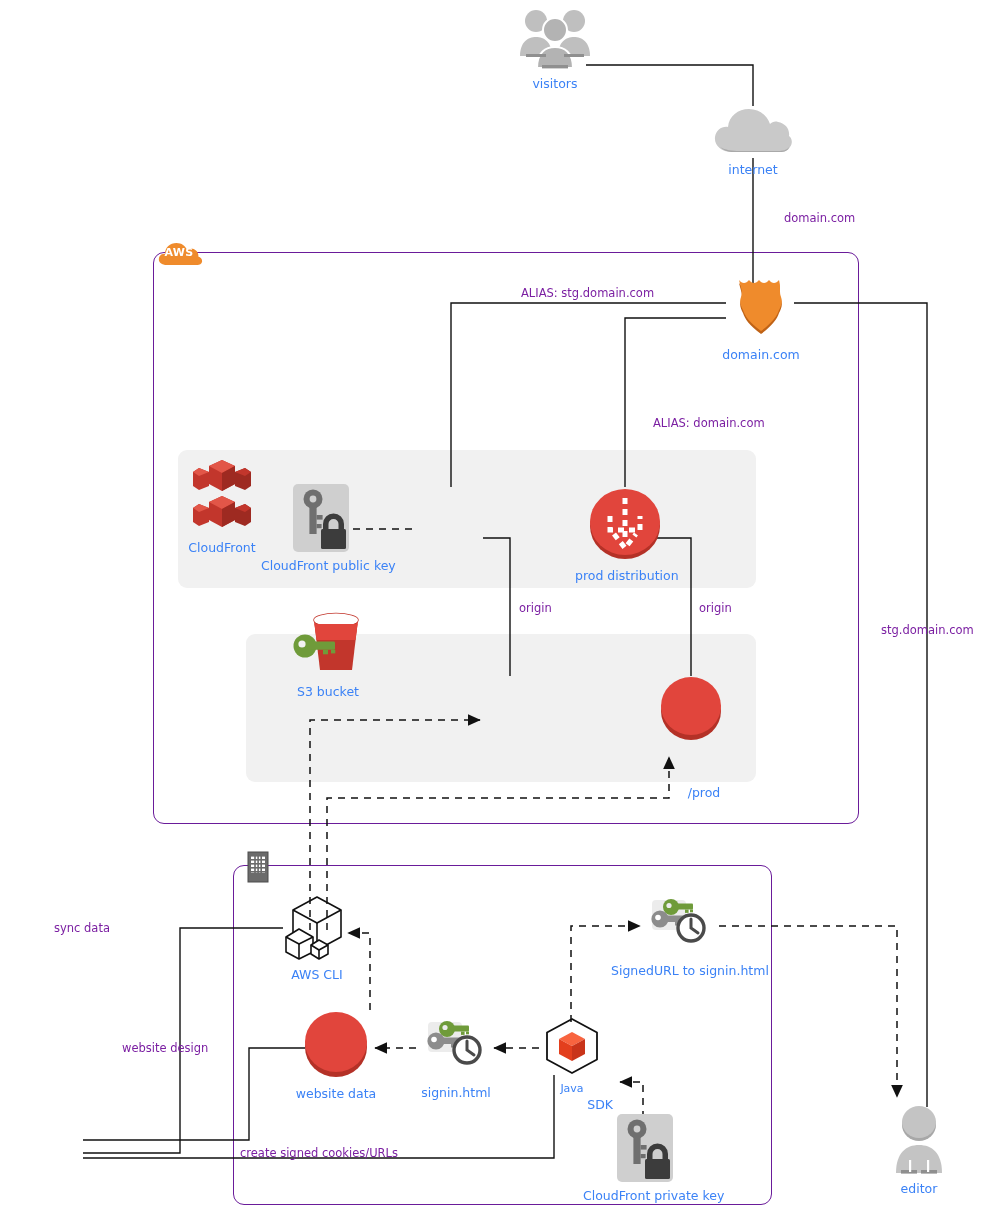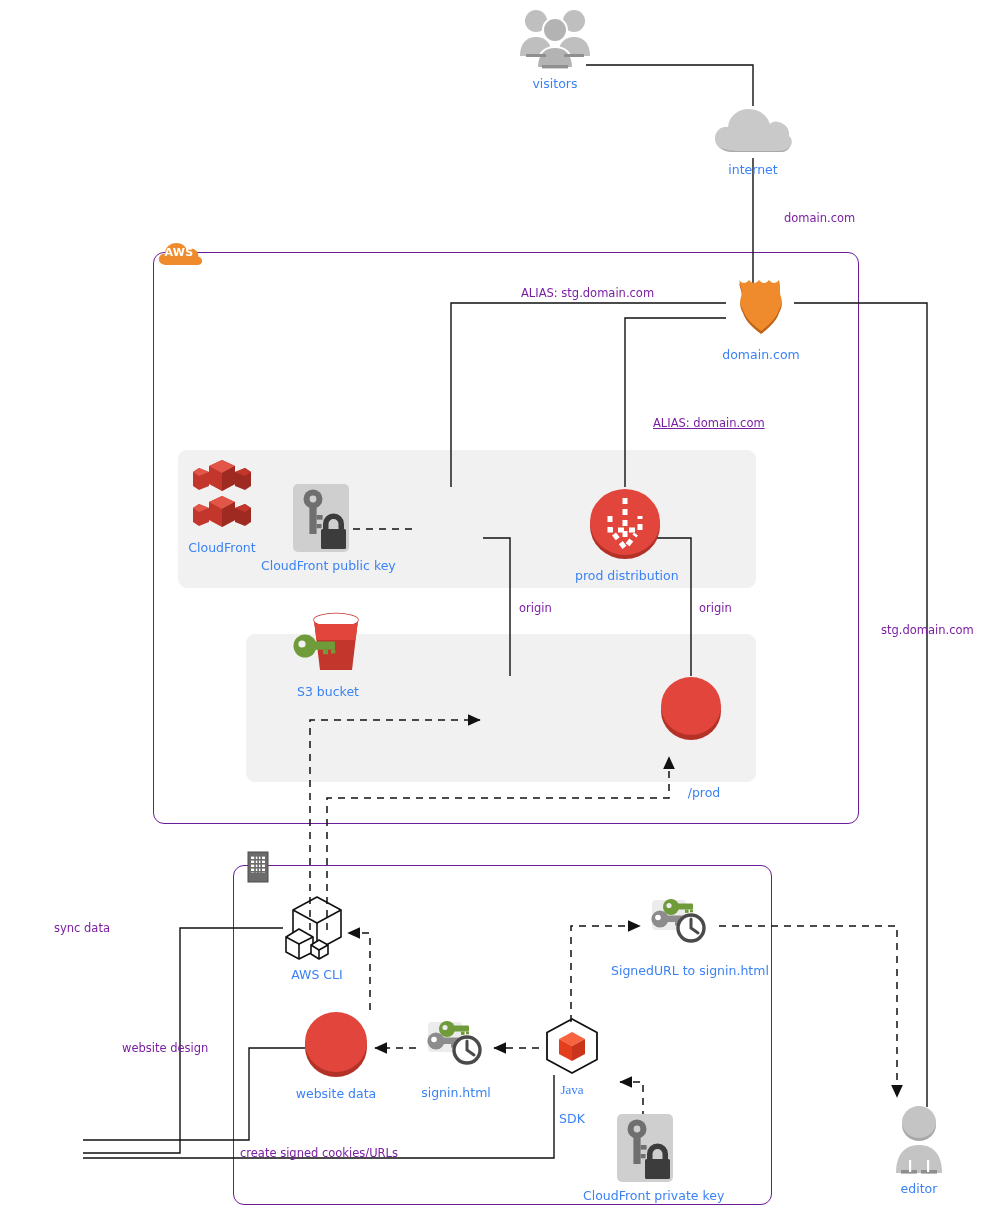--- a/index.html
+++ b/index.html
@@ -1,21 +1,21 @@
 <!DOCTYPE html>
 <html><head>
 <meta charset="utf-8">
 <style>
   html,body{margin:0;padding:0;background:#ffffff;}
   body{font-family:"DejaVu Sans","Liberation Sans",sans-serif;}
   #stage{position:relative;width:985px;height:1214px;overflow:hidden;background:#fff;}
   #wires{position:absolute;left:0;top:0;width:985px;height:1214px;}
   .node{position:absolute;text-align:center;}
   .node .cap{font-size:12.5px;color:#3b82f6;white-space:nowrap;line-height:1.15;margin-top:3px;}
-  .node .cap.small{font-size:13px;line-height:1.0;font-family:Liberation Serif, serif;}
+  .node .cap.small{font-size:11px;line-height:1.0;}
   .wlabel{position:absolute;font-size:11.5px;color:#7b1fa2;white-space:nowrap;}
   .grpbox{position:absolute;background:#f1f1f1;border-radius:9px;}
   .boundary{position:absolute;border:1.4px solid #6a1b9a;border-radius:11px;background:transparent;}
   .awsbadge{position:absolute;width:44px;height:30px;}
   .awsbadge .txt{position:absolute;left:0;top:8px;width:44px;text-align:center;font-size:11px;font-weight:bold;color:#fff;letter-spacing:.3px;}
   .ico{position:relative;display:inline-block;}
   svg{display:block;overflow:visible;}
 </style>
 </head>
 <body>
@@ -100,21 +100,21 @@
       <path d="M643,1118 L643,1082 L620,1082" marker-end="url(#ah)"></path>
 
       <path d="M719,926 L897,926 L897,1097" marker-end="url(#ah)"></path>
 
       <path d="M370,1010 L370,933 L348,933" marker-end="url(#ah)"></path>
     </g>
   </svg>
 
   <div class="wlabel" style="left:784px;top:211px;">domain.com</div>
   <div class="wlabel" style="left:521px;top:286px;">ALIAS: stg.domain.com</div>
-  <div class="wlabel" style="left:653px;top:416px;text-decoration:underline;">ALIAS: domain.com</div>
+  <div class="wlabel" style="left:653px;top:416px;">ALIAS: domain.com</div>
   <div class="wlabel" style="left:519px;top:601px;">origin</div>
   <div class="wlabel" style="left:699px;top:601px;">origin</div>
   <div class="wlabel" style="left:881px;top:623px;">stg.domain.com</div>
   <div class="wlabel" style="left:54px;top:921px;">sync data</div>
   <div class="wlabel" style="left:122px;top:1041px;">website design</div>
   <div class="wlabel" style="left:240px;top:1146px;">create signed cookies/URLs</div>
 
   <div class="node" style="left:505px;top:8px;width:100px;">
     <div class="ico">
       <svg width="86" height="62" viewBox="0 0 86 62">
@@ -320,21 +320,21 @@
           <path d="M31 3 L56 16.5 L56 43.5 L31 57 L6 43.5 L6 16.5 Z"></path>
         </g>
         <g>
           <path d="M31 16 L44 23 L31 30 L18 23 Z" fill="#f8643f"></path>
           <path d="M18 23 L31 30 L31 45 L18 38 Z" fill="#e33f1d"></path>
           <path d="M44 23 L31 30 L31 45 L44 38 Z" fill="#c9341a"></path>
         </g>
       </svg>
     </div>
     <div class="cap small">Java</div>
-    <div class="cap" style="margin-top:16px;">SDK</div>
+    <div class="cap" style="margin-top:4px;text-align:right;">SDK</div>
   </div>
 
   <div class="node" style="left:611px;top:896px;width:140px;">
     <div class="ico">
       <svg width="74" height="58" viewBox="0 0 74 58">
         <rect x="8" y="4" width="34" height="30" rx="4" fill="#ececec"></rect>
         <g fill="#6f9b3a">
           <circle cx="27" cy="11" r="8"></circle>
           <circle cx="25" cy="9.5" r="2.6" fill="#ececec"></circle>
           <rect x="31" y="7.5" width="18" height="6" rx="1"></rect>

